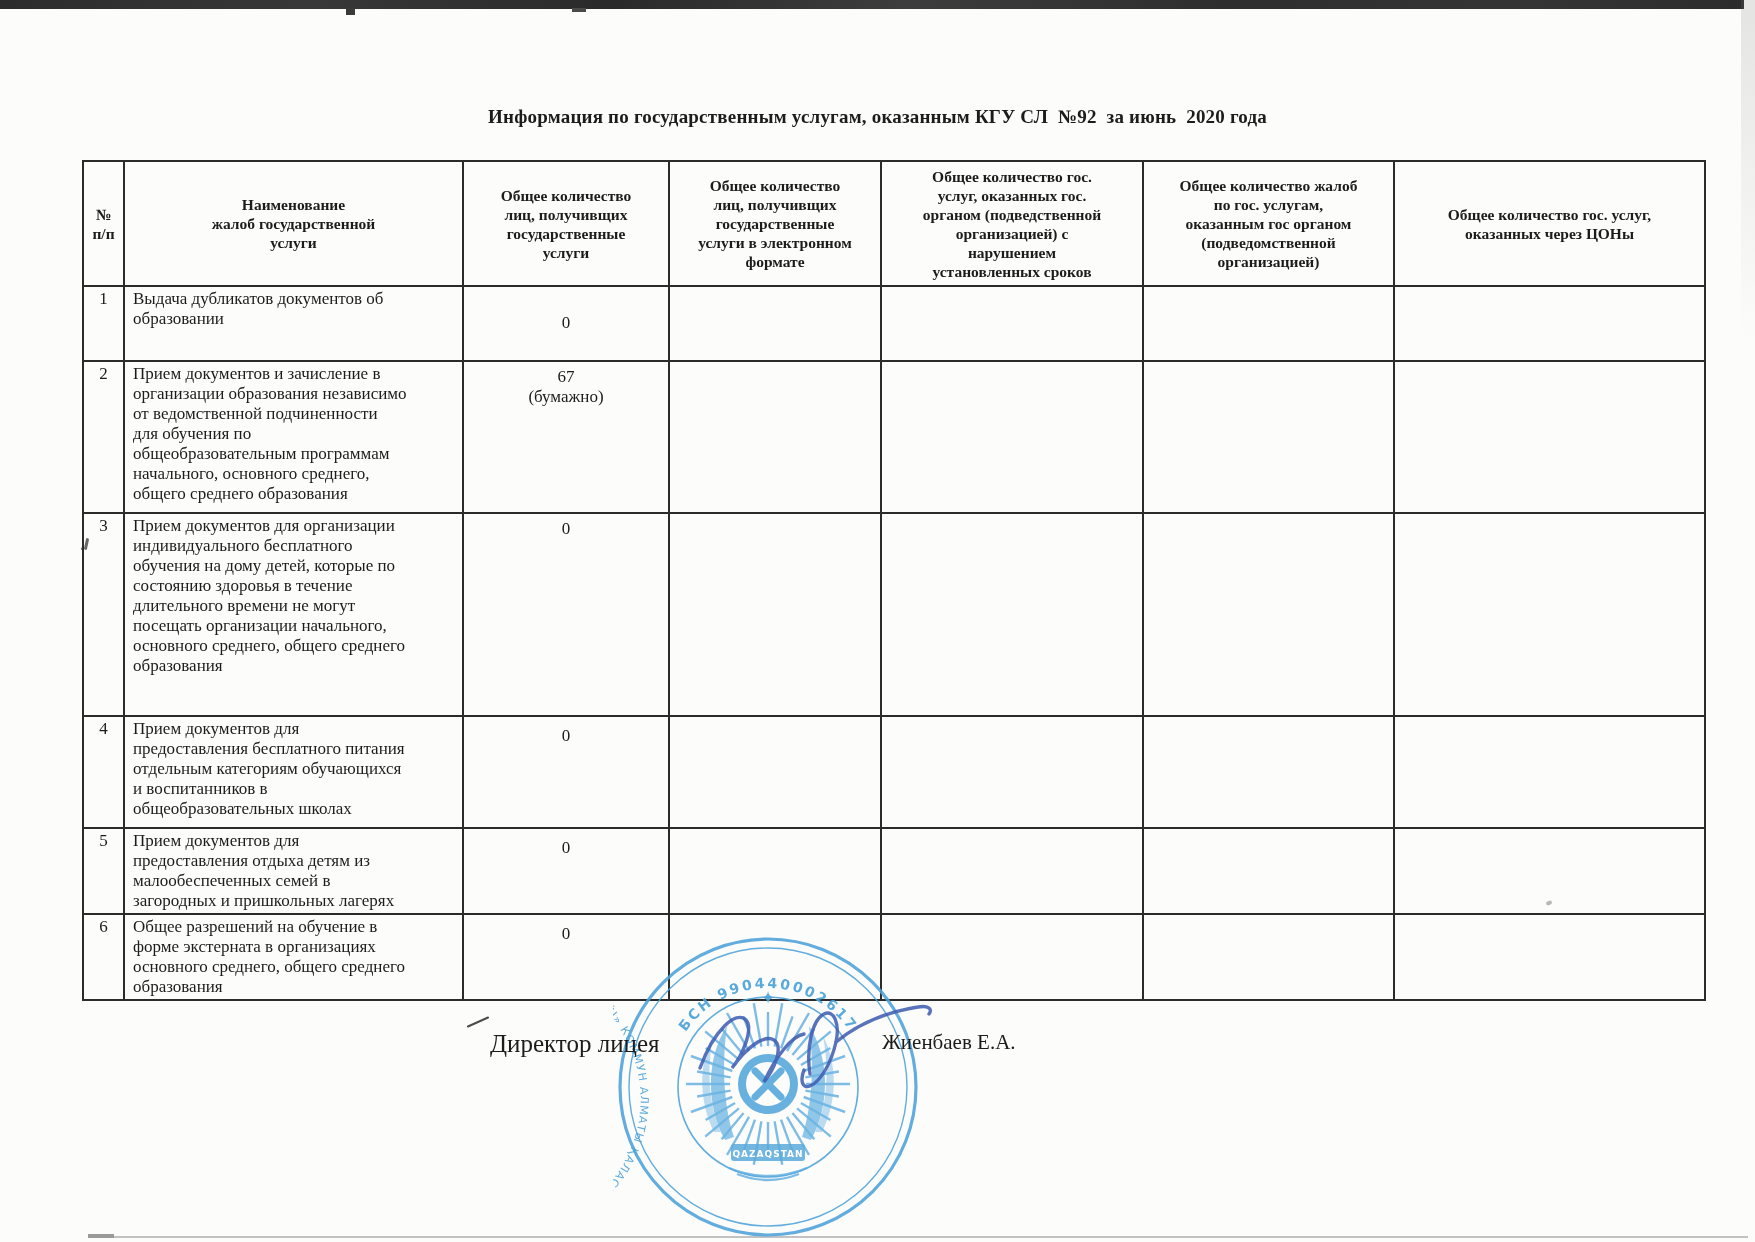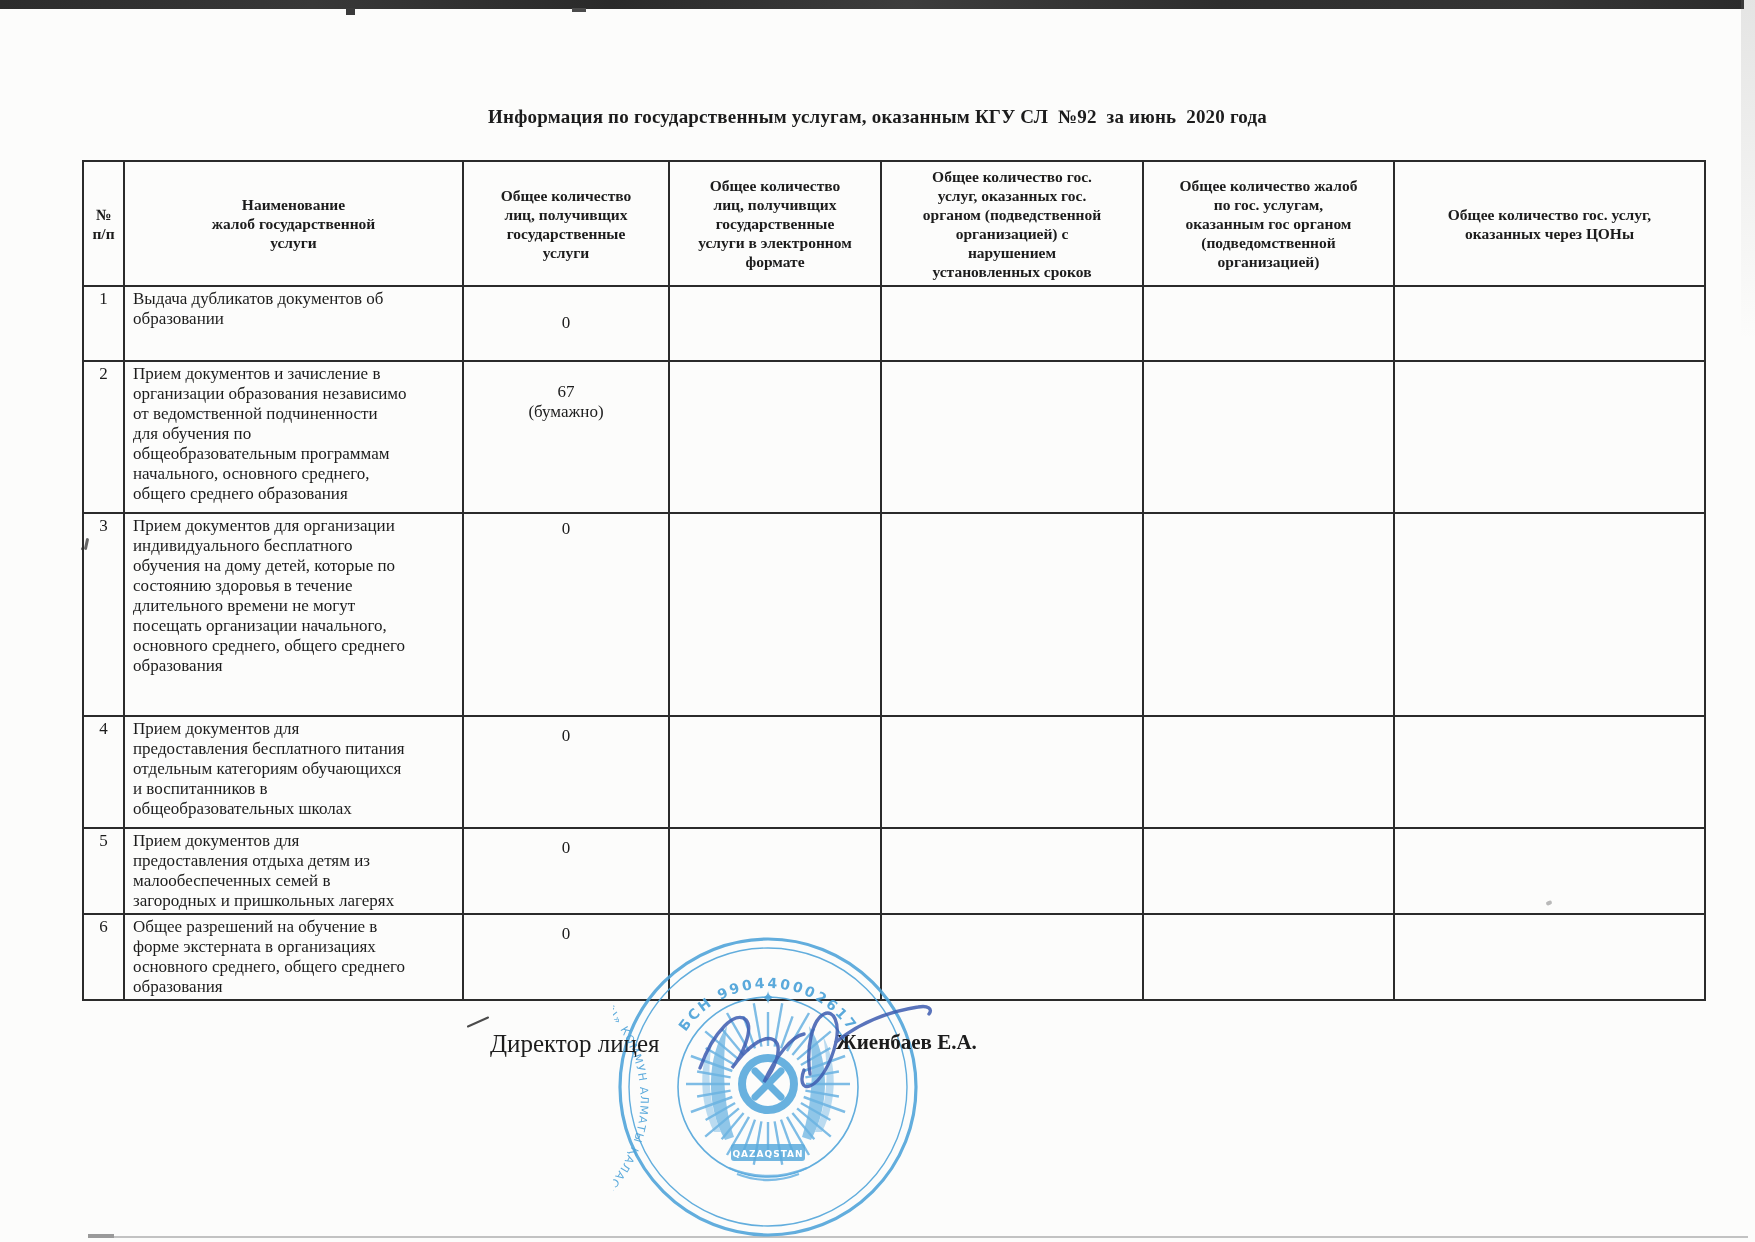--- a/index.html
+++ b/index.html
@@ -53,29 +53,29 @@
   }
   th.h-num{vertical-align:top;padding-top:6px;}
   .preline{white-space:pre-line;}
   tr.row-h{height:125px;}
   tr.r1{height:75px;} tr.r2{height:152px;} tr.r3{height:203px;}
   tr.r4{height:112px;} tr.r5{height:81px;} tr.r6{height:80px;}
   td.c-num{text-align:center;padding-top:3px;}
   td.c-name{padding-left:10px;padding-top:3px;margin-top:44px;}
   td.c-total{text-align:center;}
   tr.r1 td.c-total{padding-top:26px;}
-  tr.r2 td.c-total{padding-top:20px;}
+  tr.r2 td.c-total{padding-top:5px;}
   tr.r3 td.c-total{padding-top:5px;}
   tr.r4 td.c-total{padding-top:9px;}
   tr.r5 td.c-total{padding-top:9px;}
   tr.r6 td.c-total{padding-top:9px;}
 
   
   .director-label{position:absolute;left:490px;top:1030px;font-size:25px;font-weight:normal;z-index:5;}
-  .director-name{position:absolute;left:836px;top:1030px;font-size:21px;font-weight:bold;z-index:5;}
+  .director-name{position:absolute;left:882px;top:1030px;font-size:21px;font-weight:normal;z-index:5;}
   .stamp-wrap{position:absolute;left:613px;top:932px;width:310px;height:310px;z-index:3;}
   .stamp-wrap svg{display:block;}
   .signature-wrap{position:absolute;left:688px;top:988px;width:250px;height:112px;z-index:6;}
 </style>
 </head>
 <body>
 
 <div class="scan-top-band"></div>
 <div class="scan-top-tick1"></div>
 <div class="scan-top-tick2"></div>

